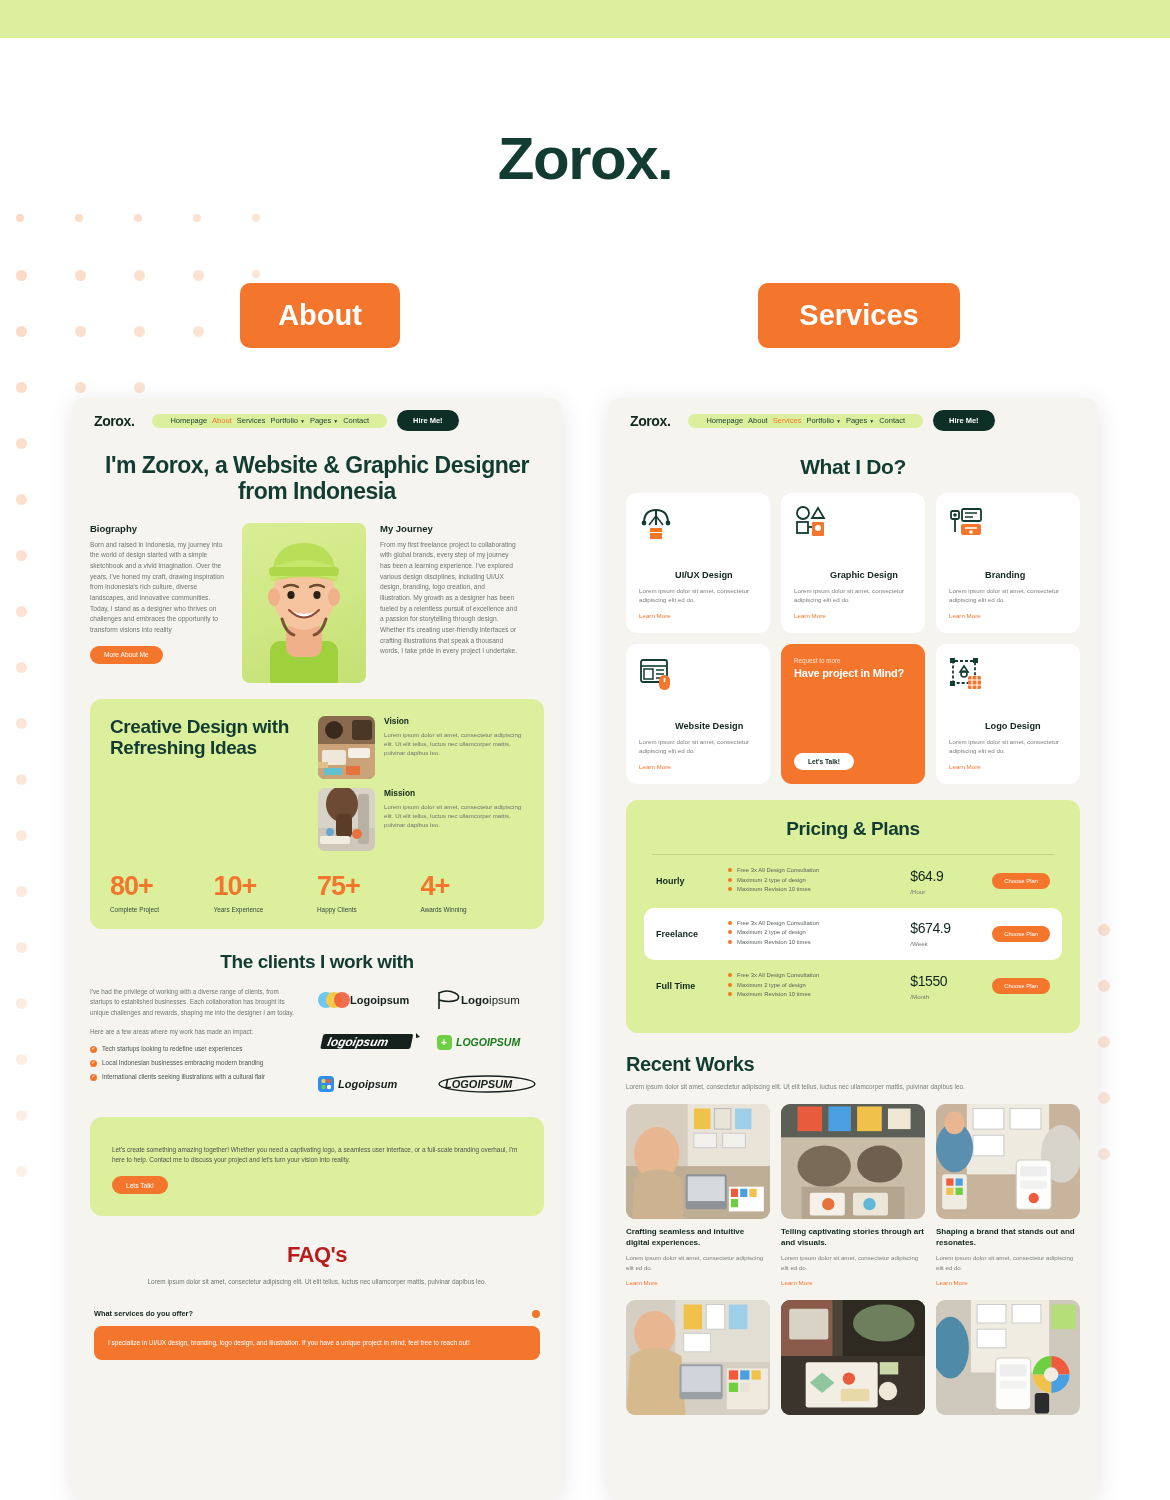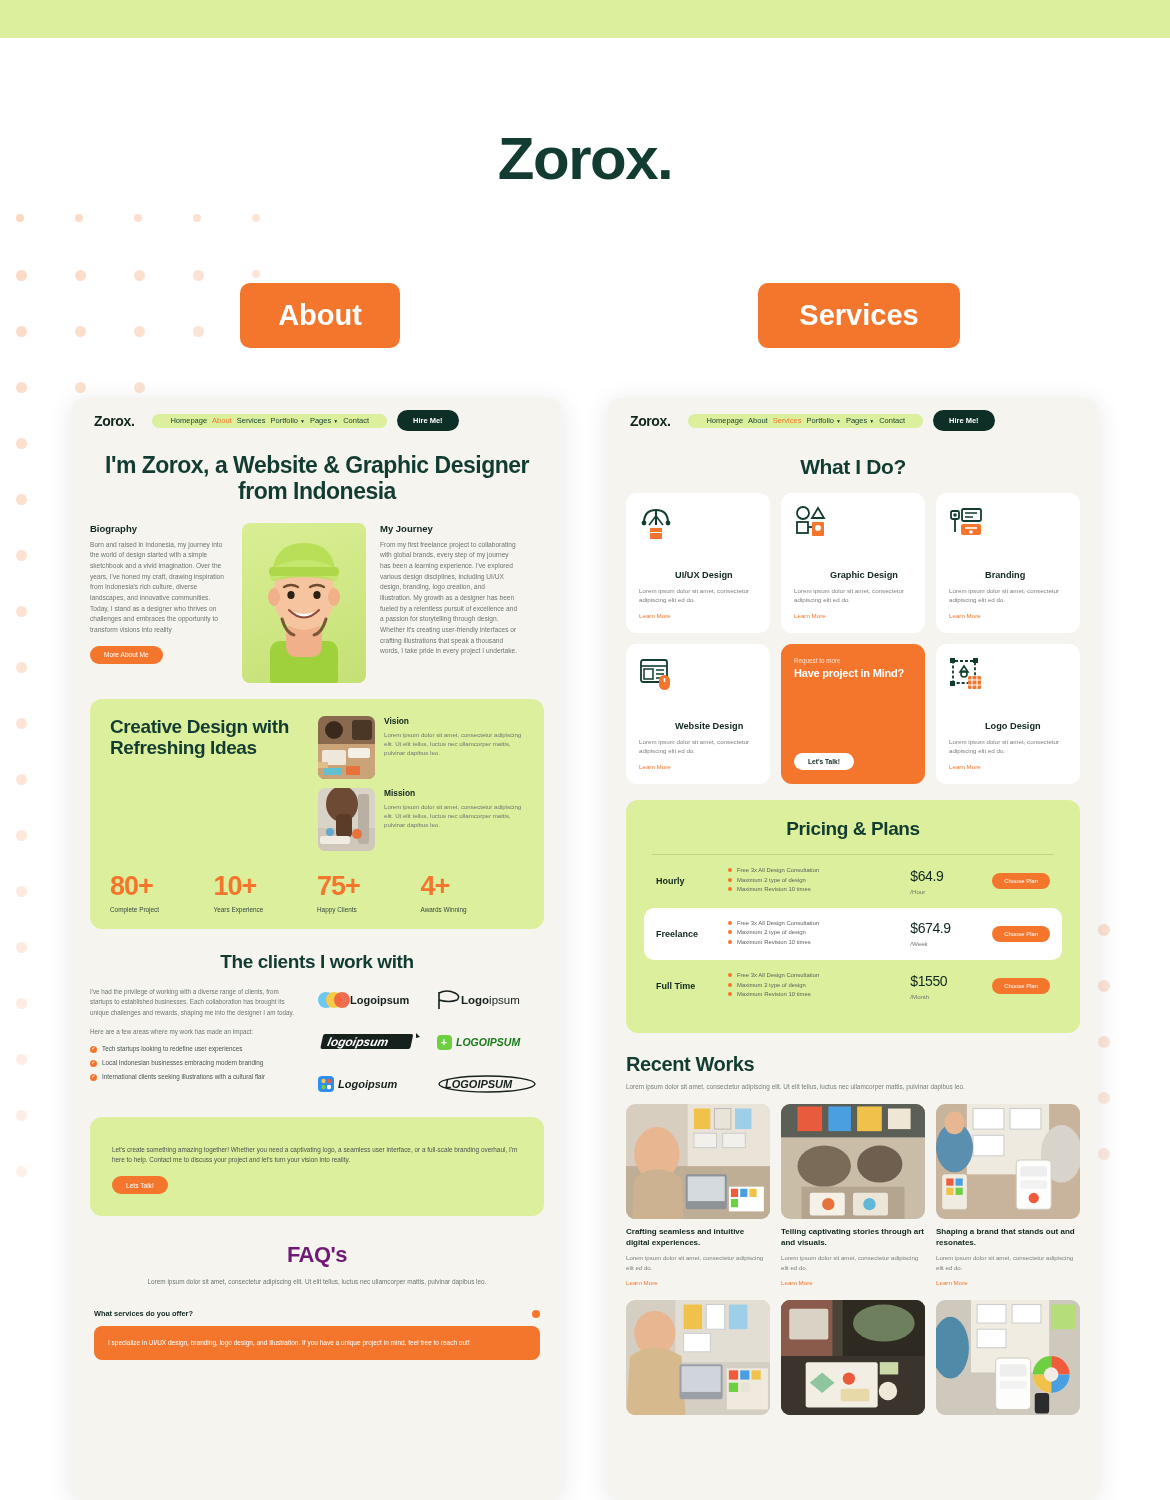--- a/index.html
+++ b/index.html
@@ -102,21 +102,21 @@
   .logos { flex:1; display:grid; grid-template-columns:1fr 1fr; gap:16px 8px; align-items:center; }
   .logo-cell { display:flex; align-items:center; justify-content:center; height:26px; }
 
   
   .cta-green { background:#dcef9c; border-radius:12px; padding:20px 22px 22px; margin-top:20px; }
   .cta-h { font-size:19px; font-weight:bold; color:#123c31; line-height:1.14; letter-spacing:-.4px; }
   .cta-p { font-size:6.4px; line-height:1.7; color:#4a5550; margin-top:8px; }
   .cta-btn { margin-top:10px; background:#f4762d; color:#fff; border:none; border-radius:14px; height:18px; padding:0 14px; font-size:6.6px; display:inline-flex; align-items:center; font-family:"Liberation Sans", sans-serif;}
 
   
-  .faq-h { text-align:center; font-size:22px; font-weight:bold; color:#701a75; margin-top:26px; letter-spacing:-.5px; }
+  .faq-h { text-align:center; font-size:22px; font-weight:bold; color:#b91c1c; margin-top:26px; letter-spacing:-.5px; }
   .faq-sub { text-align:center; font-size:6.4px; line-height:1.75; color:#6f7671; margin:8px 44px 0; }
   .faq-q { display:flex; justify-content:space-between; align-items:center; margin:22px 4px 8px; }
   .faq-qt { font-size:7.4px; font-weight:bold; color:#11271f; }
   .faq-dot { width:8px; height:8px; border-radius:50%; background:#f4762d; }
   .faq-a { background:#f4762d; color:#fff; border-radius:8px; padding:11px 14px; font-size:6.5px; line-height:1.75; margin:0 4px; }
 
   
   .svc-title { text-align:center; font-size:21px; font-weight:bold; color:#123c31; margin:16px 0 14px; letter-spacing:-.4px; }
   .svc-grid { display:grid; grid-template-columns:repeat(3,1fr); gap:11px; }
   .svc-card { background:#fff; border-radius:11px; padding:13px 13px 14px; height:140px; display:flex; flex-direction:column; }

